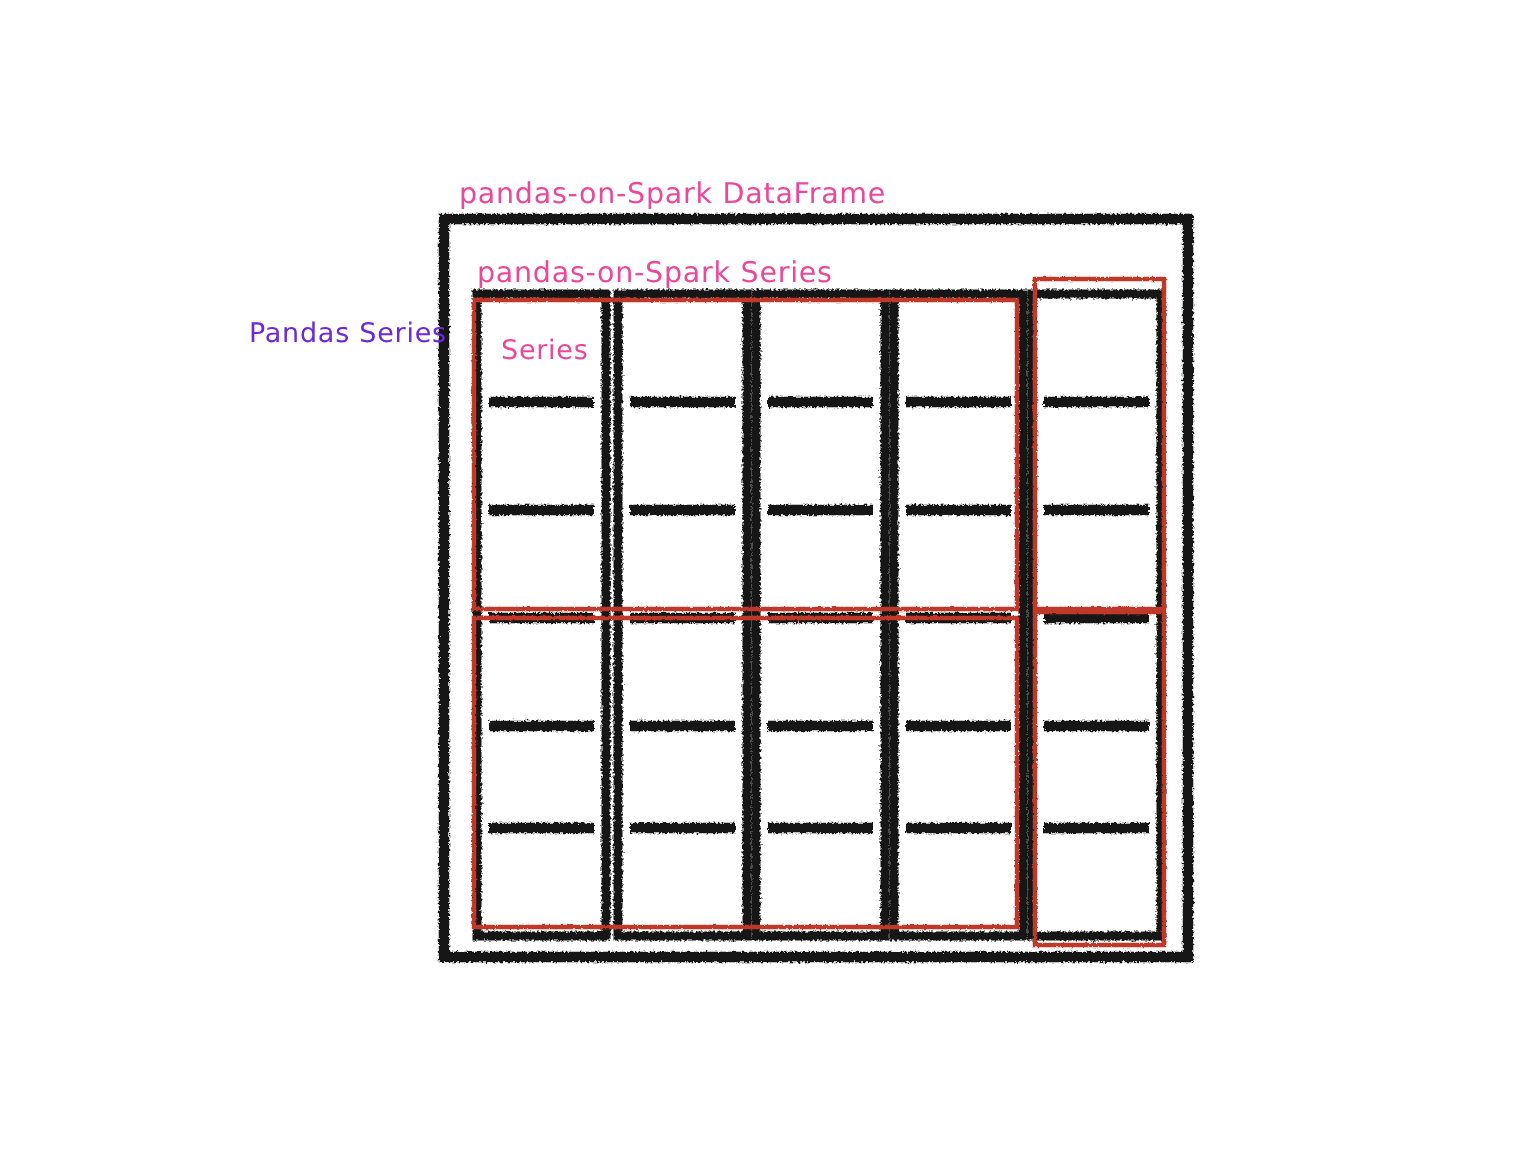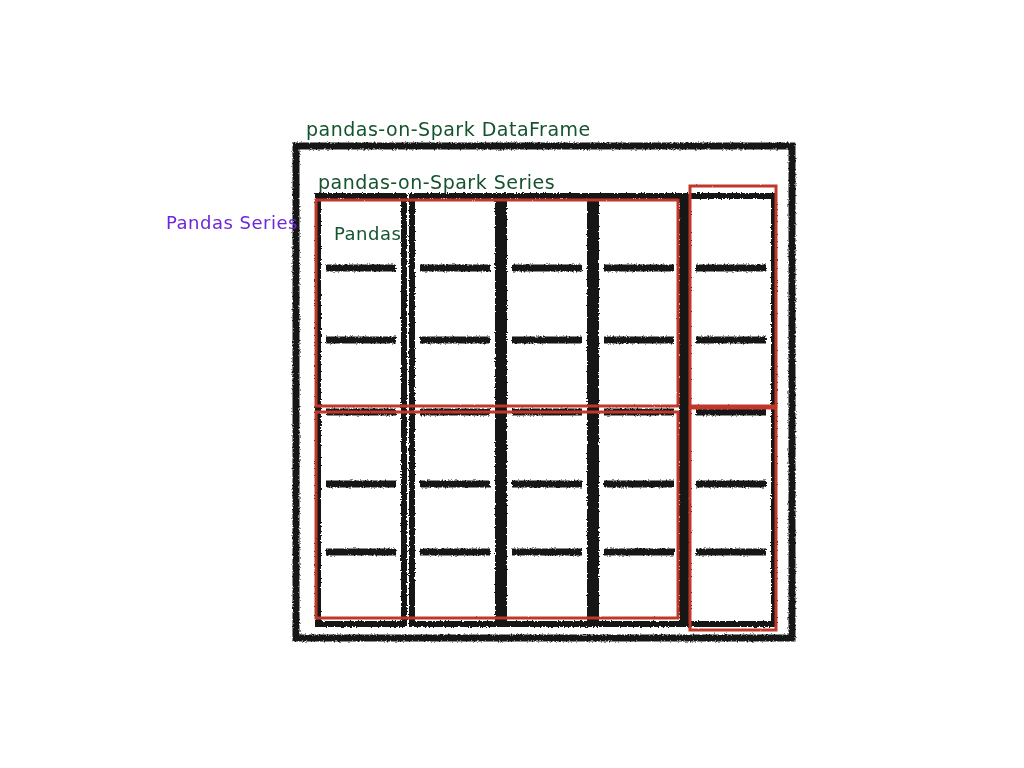--- a/index.html
+++ b/index.html
@@ -24,21 +24,21 @@
   }
 
   .label {
     position: absolute;
     white-space: nowrap;
     font-family: "DejaVu Sans", sans-serif;
     letter-spacing: 0.5px;
   }
 
   .label-dark {
-    color: #14532d;
+    color: #ec4899;
   }
 
   .label-red {
     color: #6d28d9;
   }
 
   #df-title {
     left: 306px;
     top: 118px;
     font-size: 19px;
@@ -134,13 +134,13 @@
   </g>
 
   <g filter="url(#rough-soft)">
     <line x1="300" y1="222" x2="318" y2="222" stroke="#c0392b" stroke-width="3"></line>
   </g>
 </svg>
 
 <div class="label label-dark" id="df-title">pandas-on-Spark DataFrame</div>
 <div class="label label-dark" id="series-title">pandas-on-Spark Series</div>
 <div class="label label-red" id="pandas-series-label">Pandas Series</div>
-<div class="label label-dark" id="value-label">Pandas</div>
+<div class="label label-dark" id="value-label">Series</div>
 
 </body></html>

